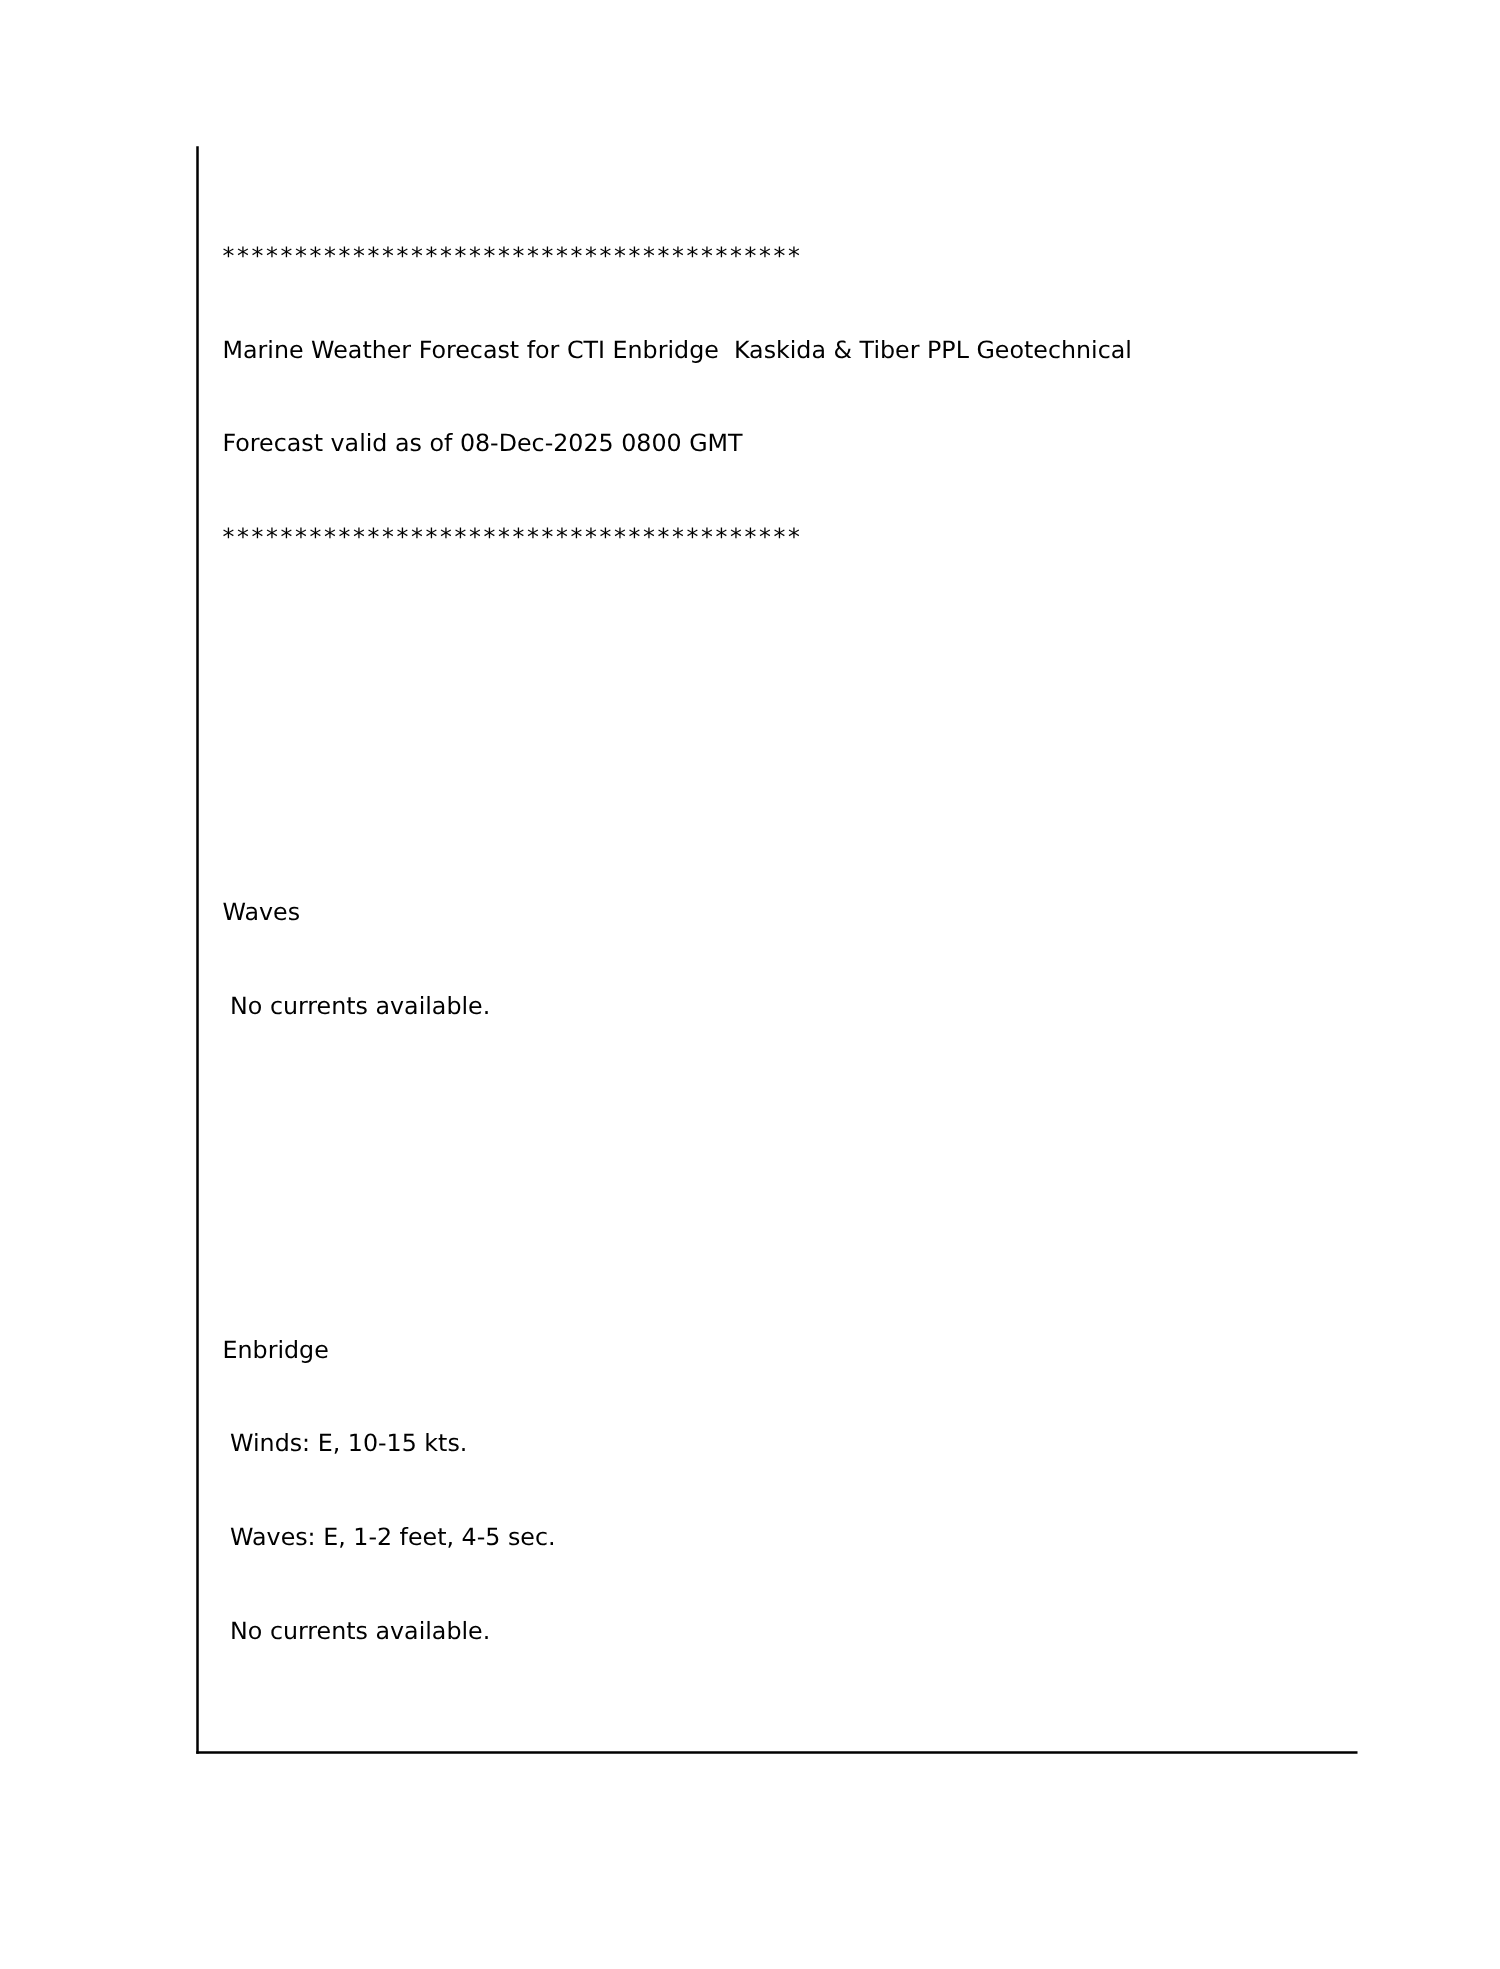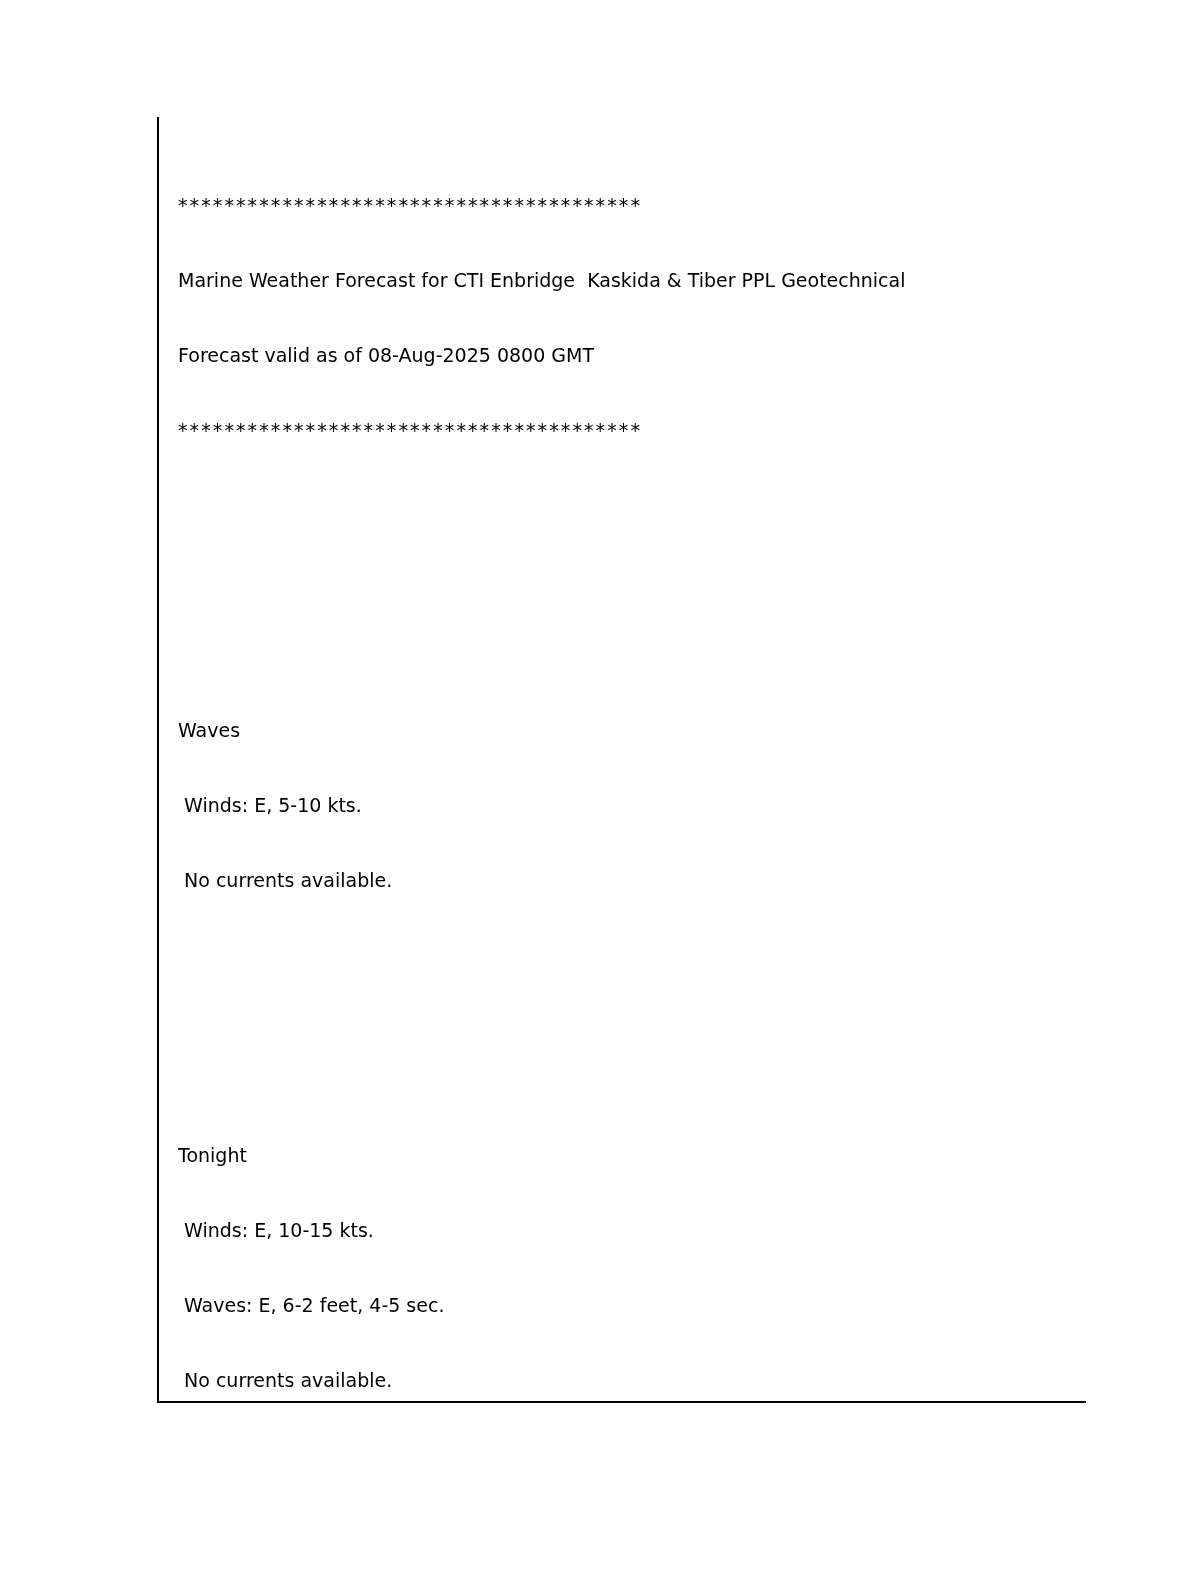--- a/index.html
+++ b/index.html
@@ -54,36 +54,35 @@
 
 <div class="page">
 
   <div class="vline"></div>
   <div class="hline"></div>
 
   <div class="content">
 
     <div class="line stars">****************************************</div>
     <div class="line">Marine Weather Forecast for CTI Enbridge  Kaskida &amp; Tiber PPL Geotechnical</div>
-    <div class="line">Forecast valid as of 08-Aug-2025 0800 GMT</div>
+    <div class="line">Forecast valid as of 08-Dec-2025 0800 GMT</div>
     <div class="line stars">****************************************</div>
     <div class="line blank"></div>
     <div class="line blank"></div>
 
     <div class="section">
       <div class="line">Waves</div>
-      <div class="line"> Winds: E, 5-10 kts.</div>
       <div class="line"> No currents available.</div>
       <div class="line blank"></div>
     </div>
 
     <div class="section">
-      <div class="line">Tonight</div>
+      <div class="line">Enbridge</div>
       <div class="line"> Winds: E, 10-15 kts.</div>
-      <div class="line"> Waves: E, 6-2 feet, 4-5 sec.</div>
+      <div class="line"> Waves: E, 1-2 feet, 4-5 sec.</div>
       <div class="line"> No currents available.</div>
       
     </div>
 
     
 
     
 
     
 

